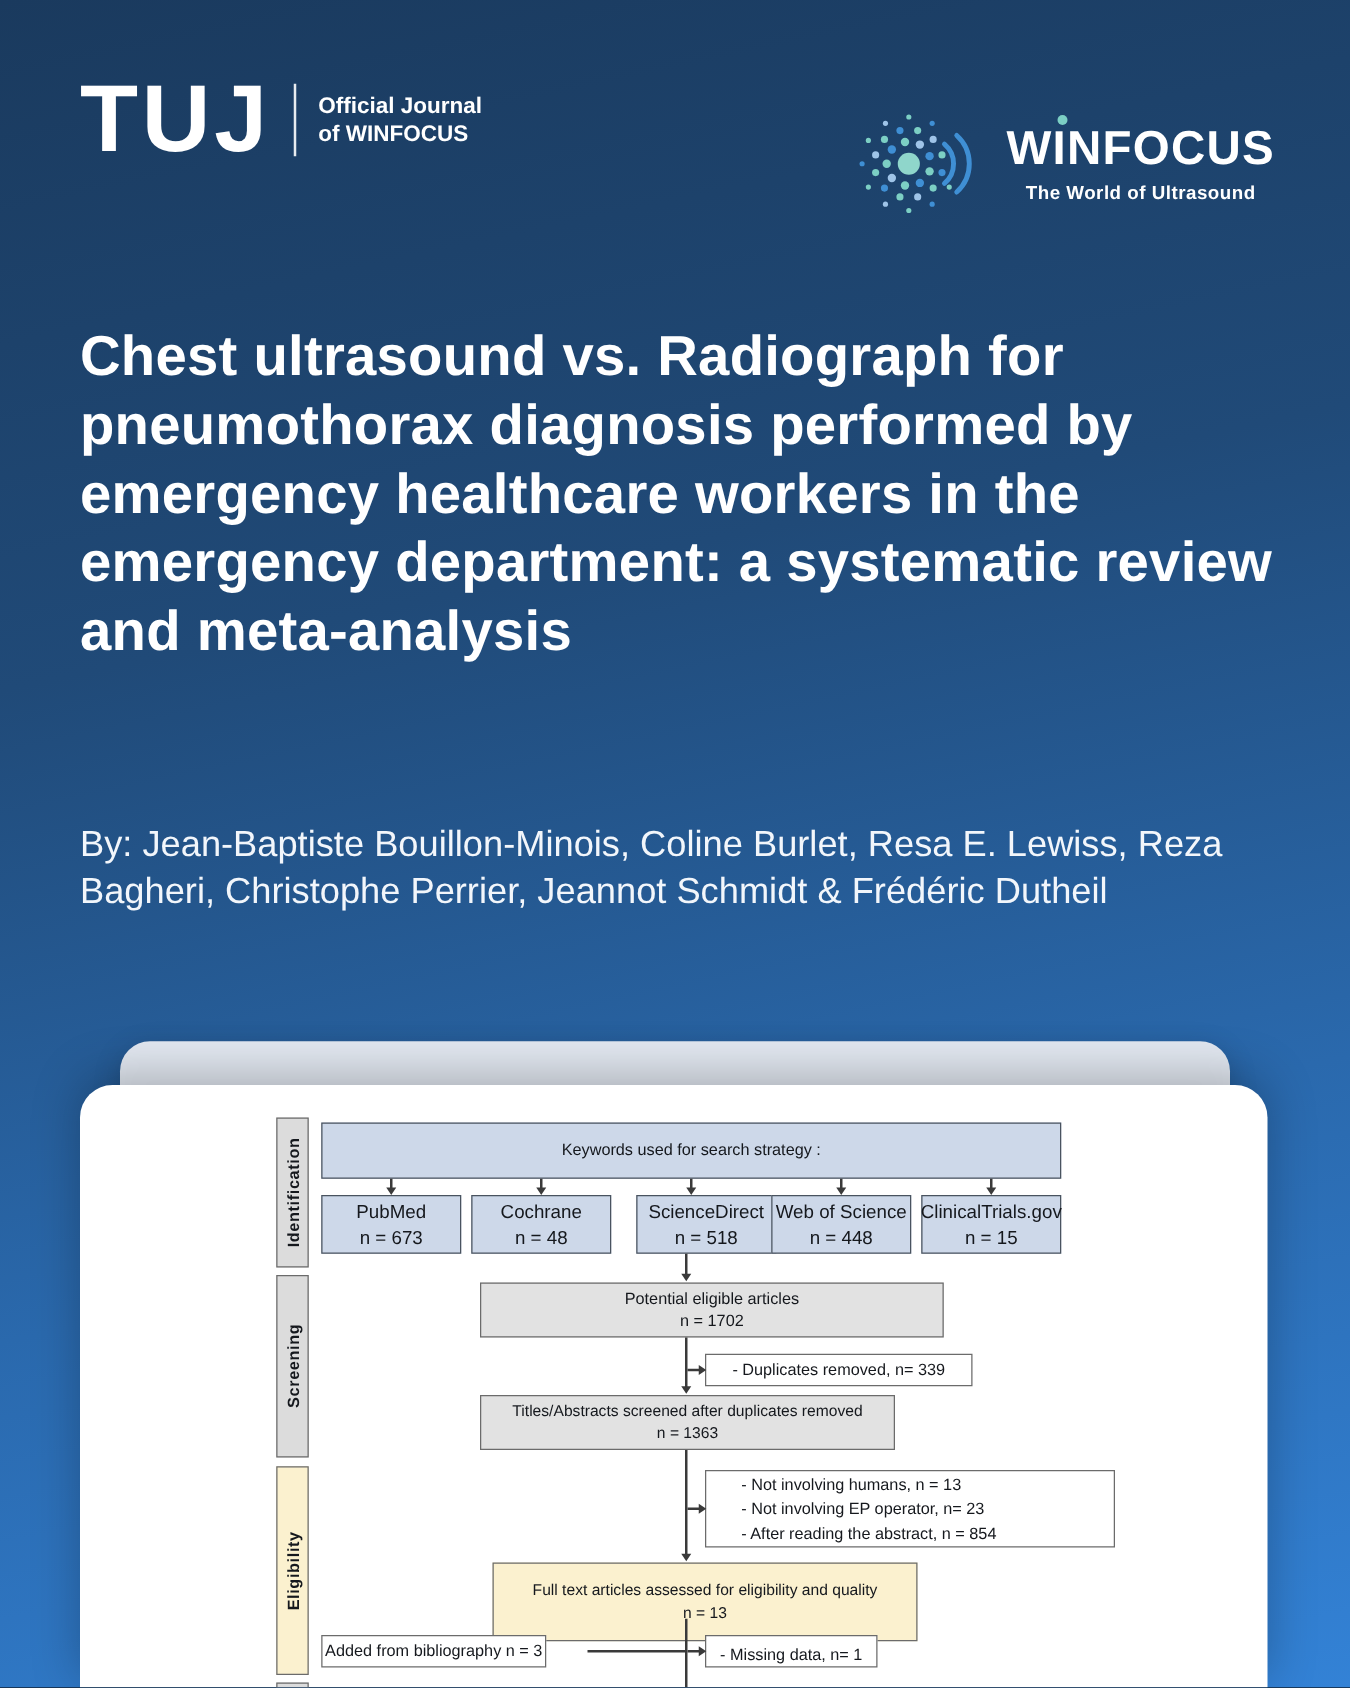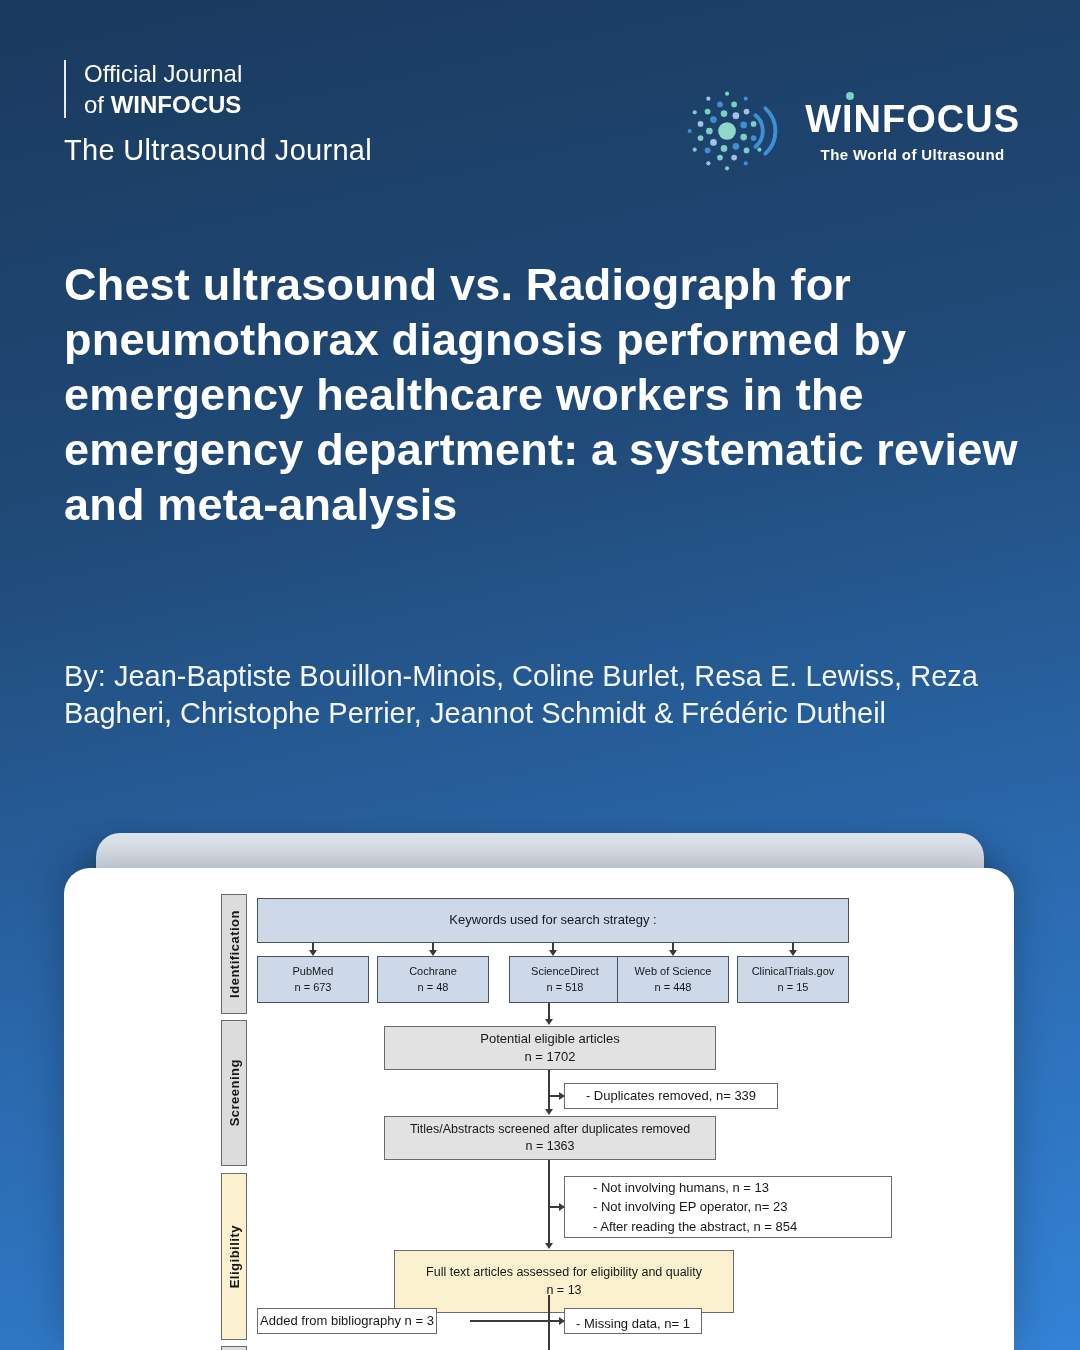--- a/index.html
+++ b/index.html
@@ -7,21 +7,21 @@
     position:relative;width:1080px;height:1350px;overflow:hidden;
     font-family:"Liberation Sans","DejaVu Sans",sans-serif;
     background:linear-gradient(168deg,#1a3a5e 0%,#204a78 35%,#2a69ad 68%,#3382d6 100%);
     color:#fff;
   }
   
   .tuj{position:absolute;left:64px;top:58px;}
   .tuj-row{display:flex;align-items:center;gap:18px;}
   .tuj-mark{font-size:76px;font-weight:700;letter-spacing:3px;line-height:1;}
   .tuj-divider{width:2px;height:58px;background:rgba(255,255,255,.9);}
-  .tuj-official{font-size:24px;line-height:1.3;}
+  .tuj-official{font-size:18px;line-height:1.3;font-weight:bold;}
   .tuj-journal{font-size:29px;margin-top:14px;font-weight:400;letter-spacing:.3px;}
   
   .wf{position:absolute;right:60px;top:72px;display:flex;align-items:center;gap:16px;}
   .wf-brand{font-size:38px;font-weight:700;letter-spacing:1px;position:relative;line-height:1.1;}
   .wf-idot{position:absolute;left:41px;top:-7px;width:8px;height:8px;border-radius:50%;background:#7ccfc4;}
   .wf-tagline{font-size:15px;text-align:center;margin-top:5px;letter-spacing:.4px;font-weight:bold;}
   
   .title{position:absolute;left:64px;top:258px;width:990px;margin:0;
     font-size:45px;font-weight:700;line-height:1.22;letter-spacing:.2px;color:#fff;}
   .byline{position:absolute;left:64px;top:658px;width:960px;margin:0;
@@ -43,23 +43,23 @@
   .nowrap{white-space:nowrap;}
   .stage{position:absolute;left:157px;width:26px;border:1.2px solid #6b6b6b;box-sizing:border-box;
     display:flex;align-items:center;justify-content:center;}
   .stage span{writing-mode:vertical-rl;transform:rotate(180deg);
     font-size:13px;font-weight:700;letter-spacing:.5px;white-space:nowrap;}
   #stage-identification{top:26px;height:120px;background:#dcdcdc;}
   #stage-screening{top:152px;height:146px;background:#dcdcdc;}
   #stage-eligibility{top:305px;height:167px;background:#fbf1cf;}
   #stage-included{top:478px;height:22px;background:#dcdcdc;}
   #keywords-box{left:193px;top:30px;width:592px;height:45px;}
-  .db-box{top:88px;width:112px;height:47px;font-size:11px;}
+  .db-box{top:88px;width:112px;height:47px;font-size:15px;}
   #db-0{left:193px;} #db-1{left:313px;} #db-2{left:433px;margin-left:12px;} #db-3{left:553px;} #db-4{left:673px;}
-  #potential-box{left:320px;top:158px;width:332px;height:44px;}
+  #potential-box{left:320px;top:158px;width:371px;height:44px;}
   #duplicates-box{left:500px;top:215px;width:214px;height:26px;}
   #titles-box{left:320px;top:248px;width:332px;height:44px;font-size:12.5px;}
   #exclusions-box{left:500px;top:308px;width:328px;height:62px;
     align-items:flex-start;text-align:left;padding-left:28px;line-height:1.5;}
   #fulltext-box{left:330px;top:382px;width:340px;height:63px;font-size:12.5px;}
   #added-box{left:193px;top:440px;width:180px;height:26px;}
   #missing-box{left:500px;top:440px;width:138px;height:26px;justify-content:flex-end;}
   
   .vl{position:absolute;width:1.5px;background:#3a3a3a;}
   .hl{position:absolute;height:1.5px;background:#3a3a3a;}
@@ -68,27 +68,27 @@
   .ar{position:absolute;width:0;height:0;border-top:4.5px solid transparent;
     border-bottom:4.5px solid transparent;border-left:6px solid #3a3a3a;}
 </style>
 </head>
 <body>
 
 <div class="page">
 
   <div class="tuj">
     <div class="tuj-row">
+      <div class="tuj-mark">TUJ</div>
       <div class="tuj-divider"></div>
       <div class="tuj-official">
         <div>Official Journal</div>
         <div><span>of</span> <b>WINFOCUS</b></div>
       </div>
     </div>
-    <div class="tuj-journal">The Ultrasound Journal</div>
   </div>
 
   <div class="wf">
     <svg width="118" height="118" viewBox="0 0 120 120">
       <circle cx="57" cy="60" r="9" fill="#8fd6cb"></circle>
       <circle cx="73.9" cy="66.2" r="3.4" fill="#7ccfc4"></circle>
         <circle cx="66" cy="75.6" r="3.4" fill="#3f8fd4"></circle>
       <circle cx="53.9" cy="77.7" r="3.4" fill="#7ccfc4"></circle>
         <circle cx="43.2" cy="71.6" r="3.4" fill="#9fc4e8"></circle>
       <circle cx="39" cy="60" r="3.4" fill="#7ccfc4"></circle>

